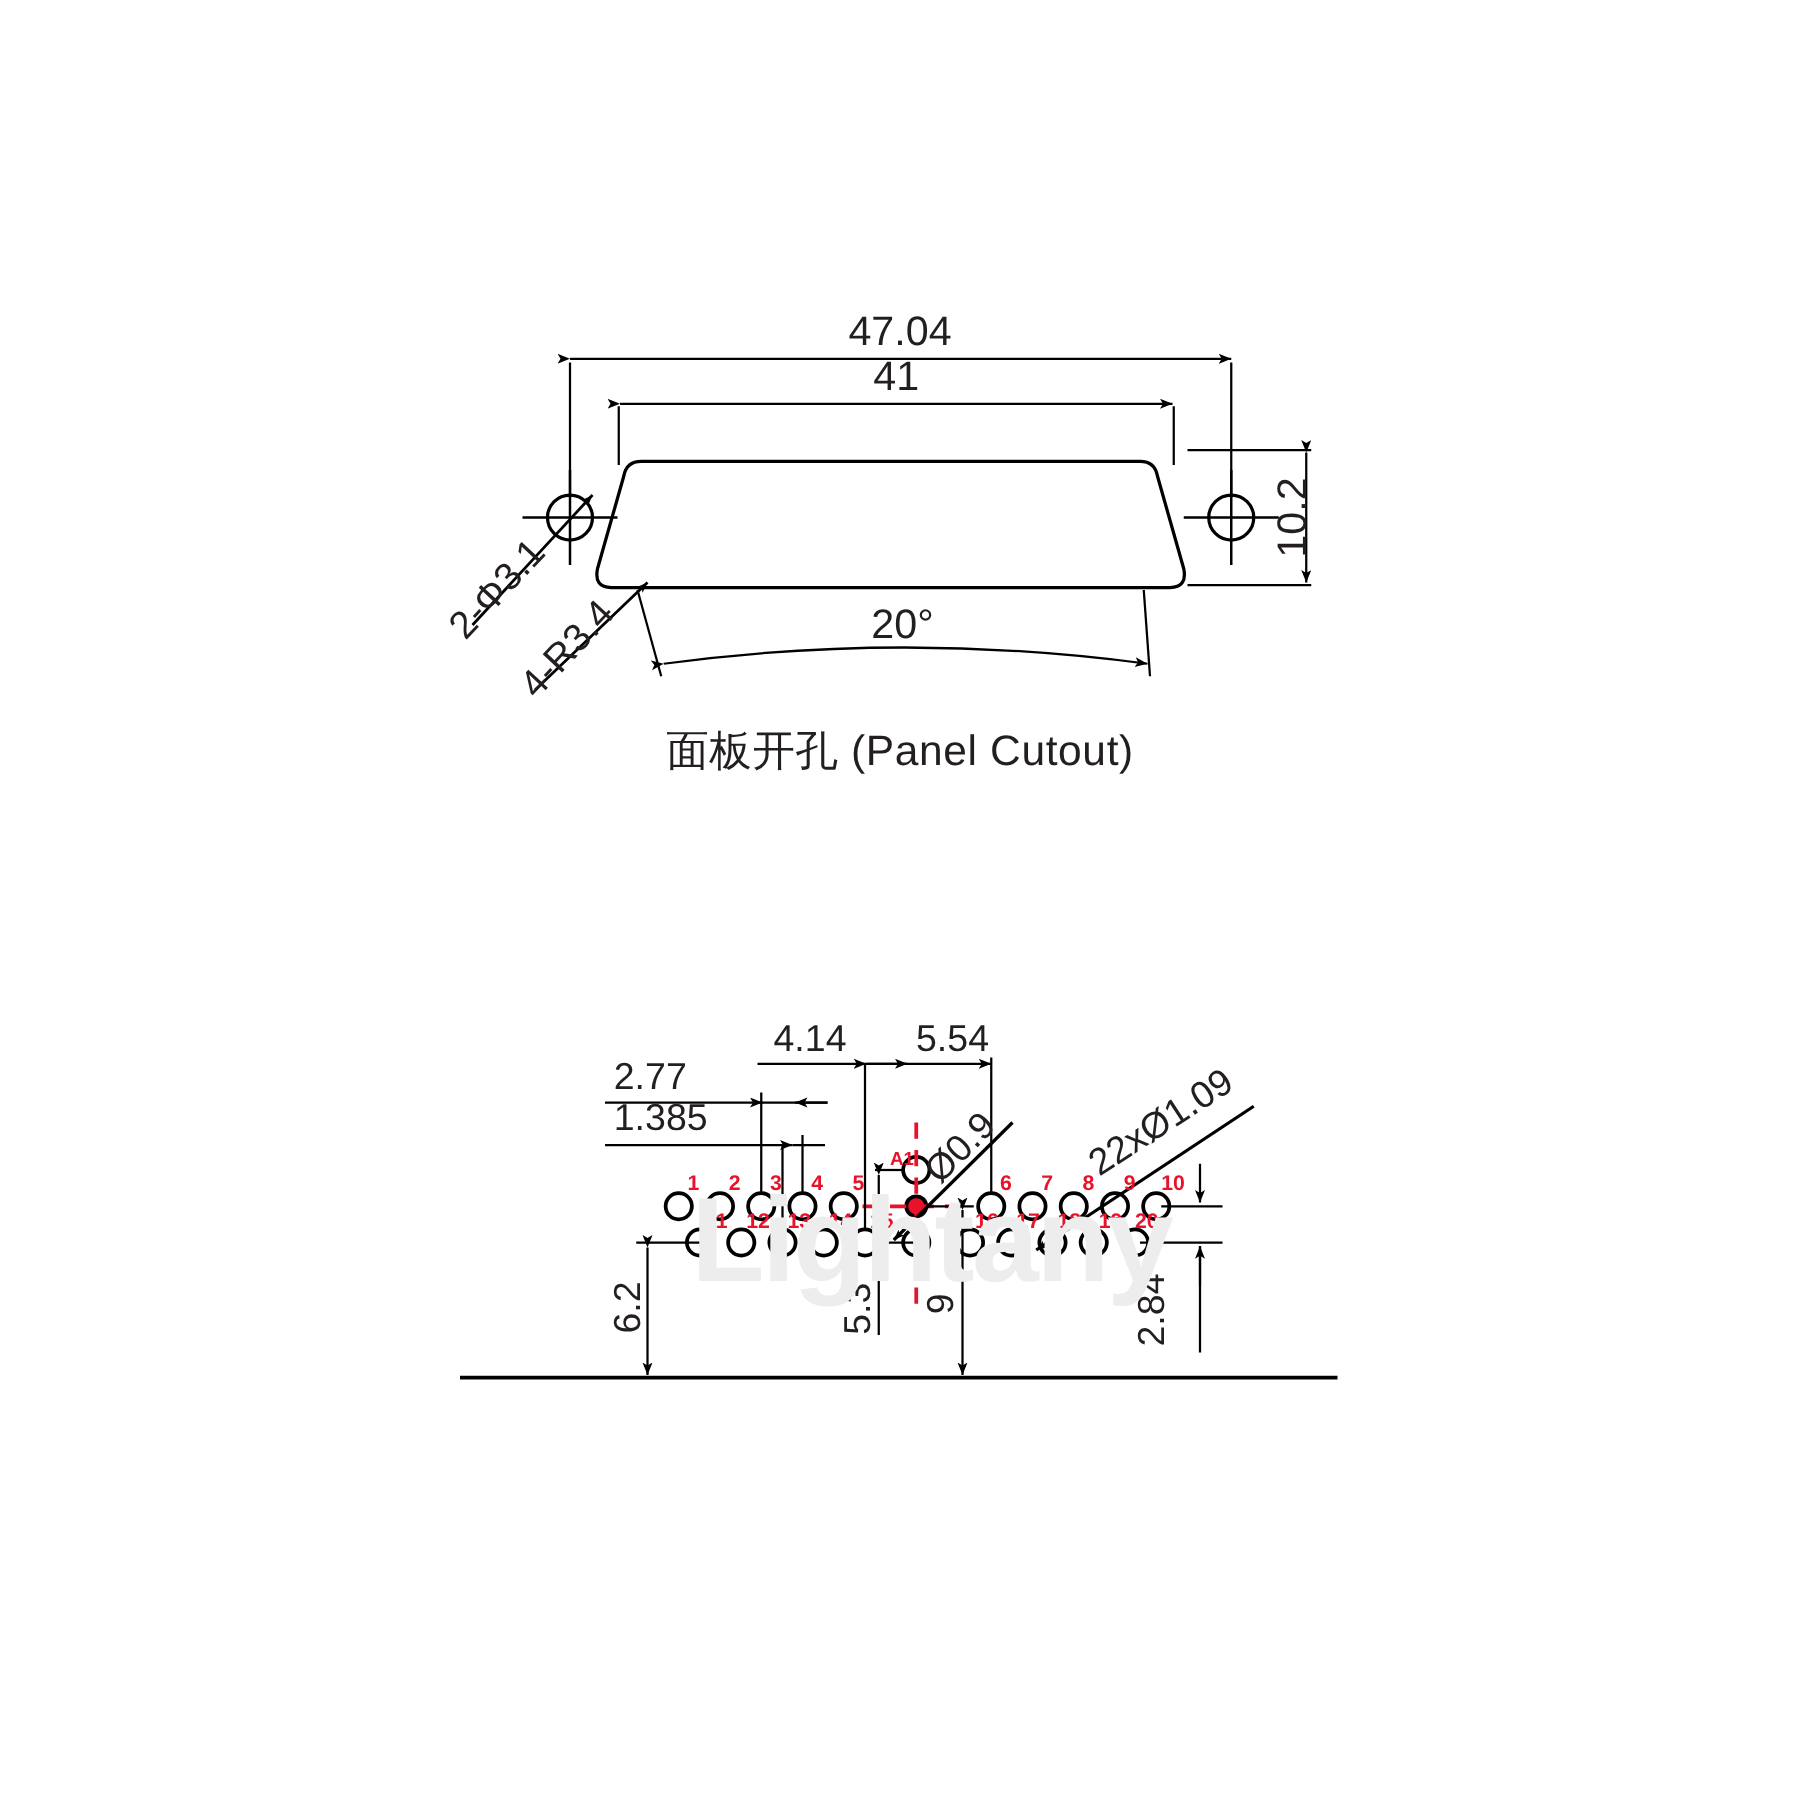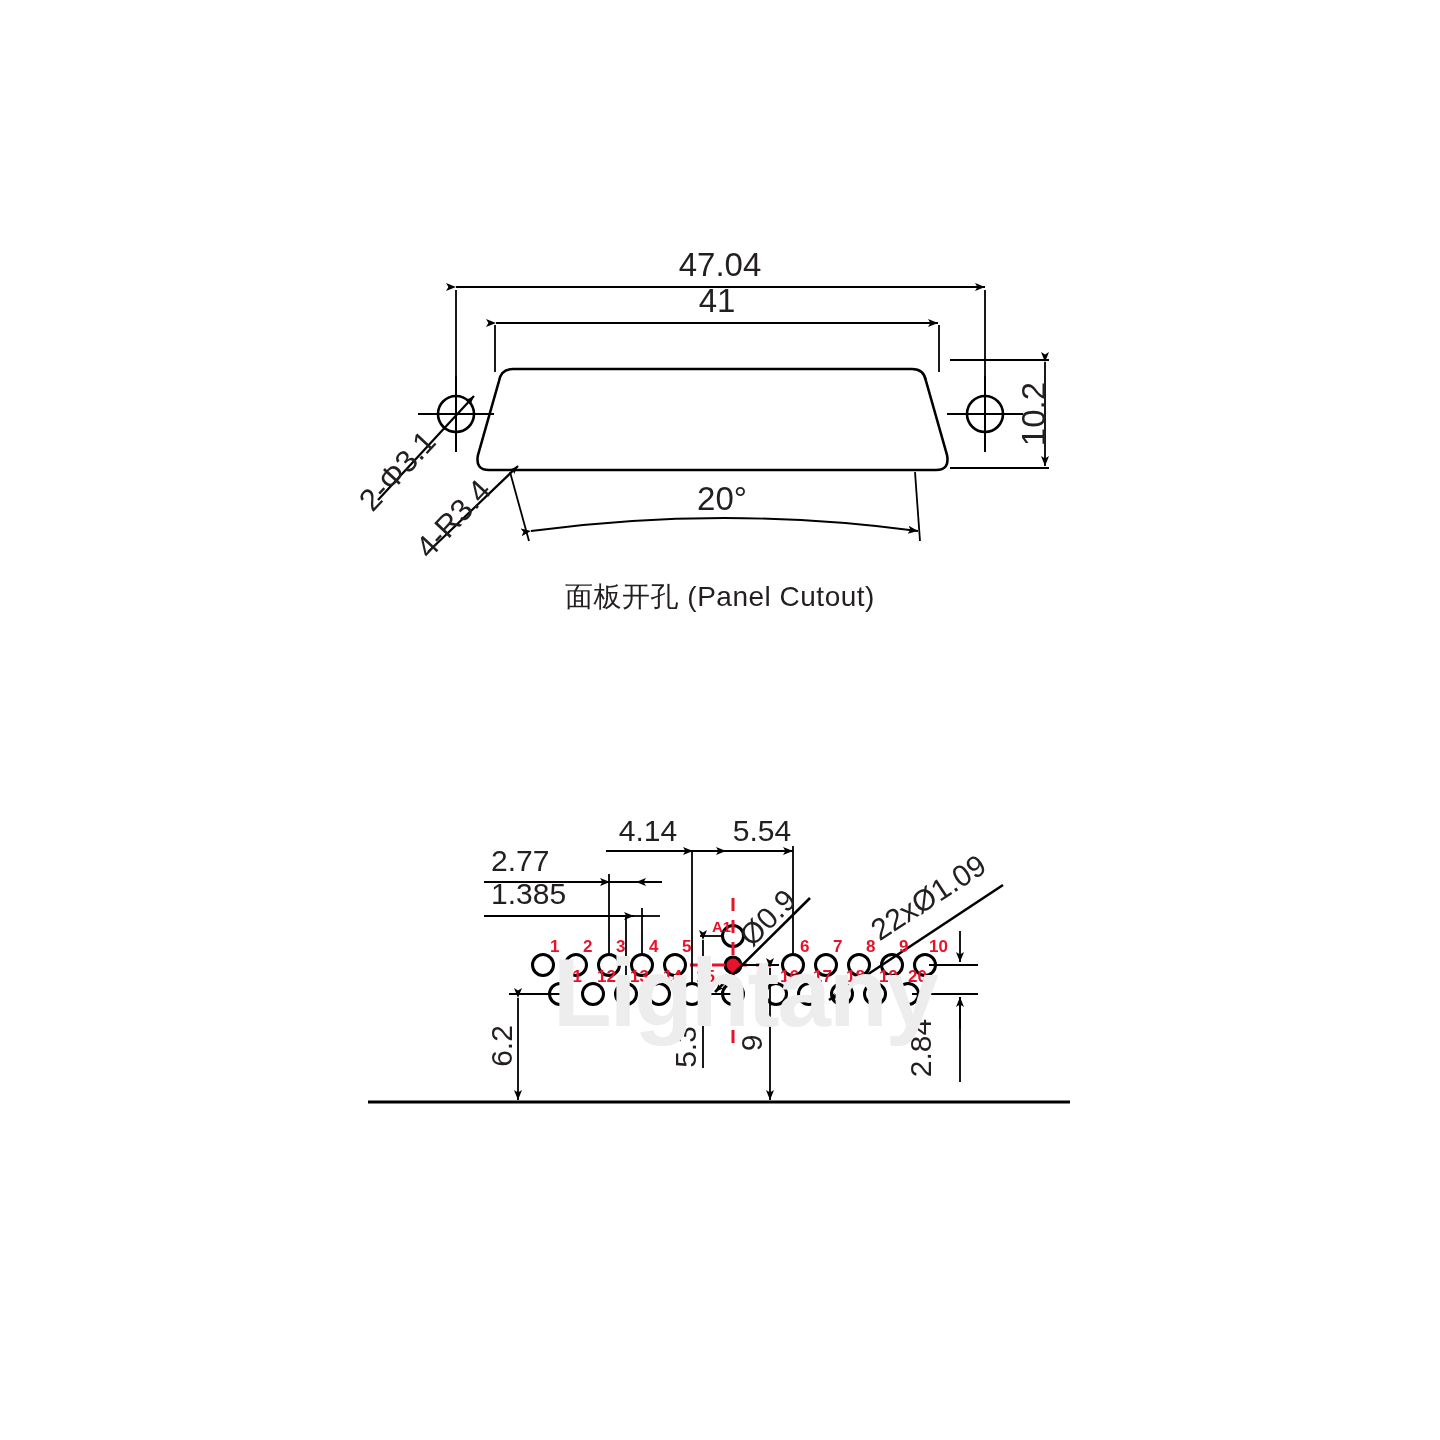--- a/index.html
+++ b/index.html
@@ -25,21 +25,21 @@
     position: absolute;
     left: 0; top: 0;
     width: 1440px;
     height: 1440px;
   }
   .caption {
     position: absolute;
     width: 100%;
     text-align: center;
     font-family: "Liberation Sans", sans-serif;
-    font-size: 28px;
+    font-size: 34px;
     font-weight: 400;
     color: #231f20;
     letter-spacing: 0.5px;
     white-space: nowrap;
   }
   #caption-panel { top: 578px; left: 0; }
   #caption-pcb   { top: 1140px; left: 0; }
   .wm {
     position: absolute;
     left: 505px;

